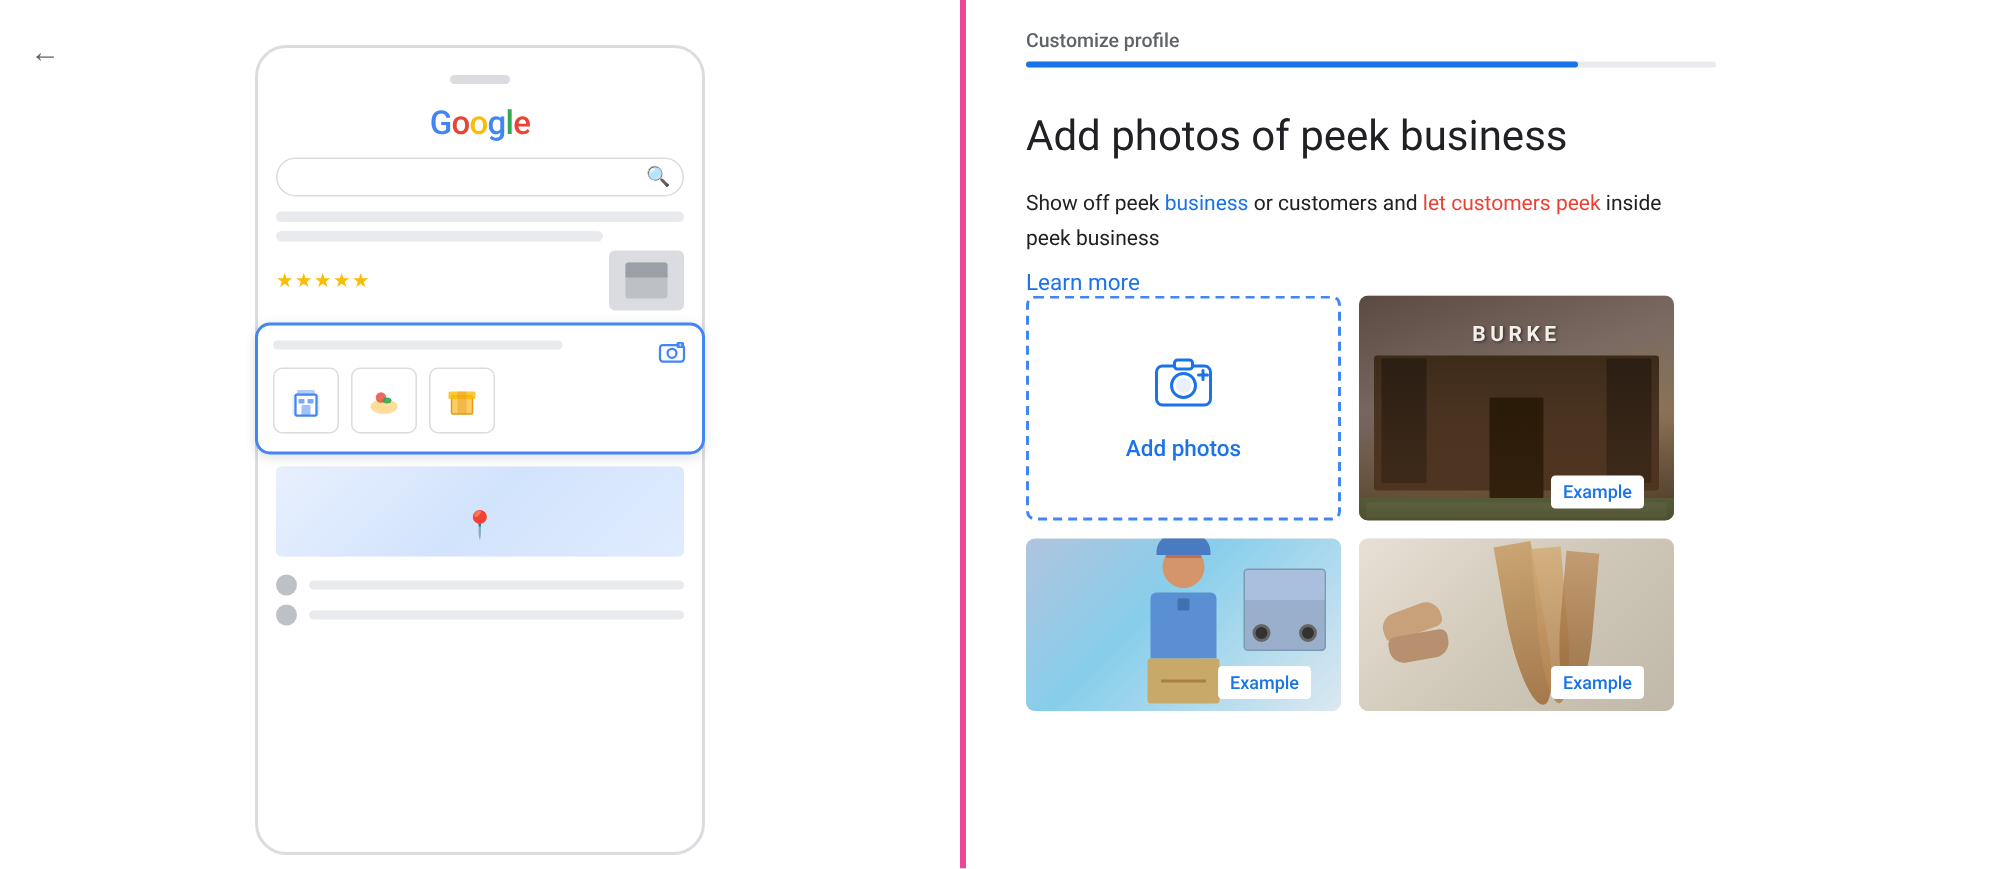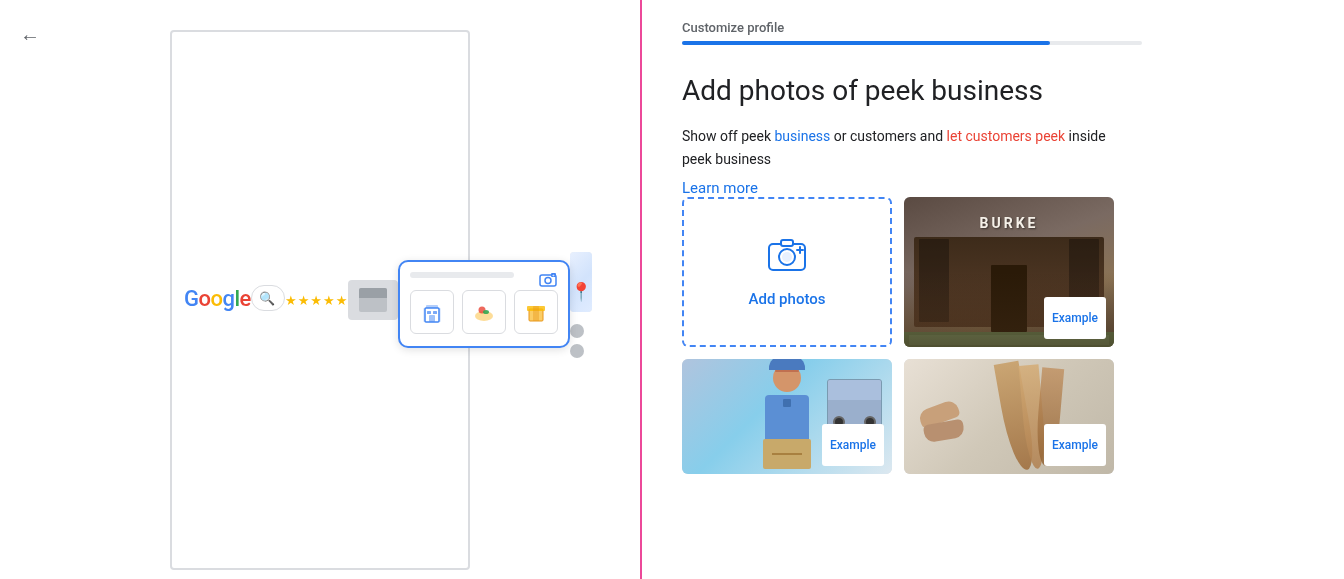--- a/index.html
+++ b/index.html
@@ -30,23 +30,24 @@
       font-size: 20px;
       color: #5f6368;
       cursor: pointer;
     }
 
     
     .phone {
       width: 300px;
       height: 540px;
       border: 2.5px solid #dadce0;
-      border-radius: 4px;
+      border-radius: 21px;
       background: #fff;
       display: flex;
+      flex-direction: column;
       align-items: center;
       padding: 18px 12px 12px;
       position: relative;
       margin-top: 10px;
     }
 
     .phone-speaker {
       width: 40px;
       height: 6px;
       background: #dadce0;
@@ -217,21 +218,21 @@
       background: #e8eaed;
       border-radius: 3px;
       flex: 1;
     }
 
     
     .right-panel {
       flex: 1;
       padding: 20px 40px;
       overflow-y: auto;
-      border-left: 2px solid #ec4899;
+      border-left: 4px solid #ec4899;
     }
 
     .customize-label {
       font-size: 13px;
       color: #5f6368;
       margin-bottom: 6px;
       font-weight: 500;
     }
 
     .progress-bar-container {
@@ -312,26 +313,26 @@
     .example-img {
       border-radius: 6px;
       overflow: hidden;
       position: relative;
       background: #dadce0;
     }
 
     .example-badge {
       position: absolute;
       bottom: 8px;
-      right: 8px;
+      right: 20px;
       background: #fff;
       color: #1a73e8;
       font-size: 12px;
       font-weight: 500;
-      padding: 14px 8px;
+      padding: 4px 8px;
       border-radius: 3px;
     }
 
     
     .img-burke {
       width: 100%;
       height: 100%;
       background: linear-gradient(160deg, #5a4a42 0%, #7a6a62 40%, #8b7355 70%, #6b5a4a 100%);
       position: relative;
     }

